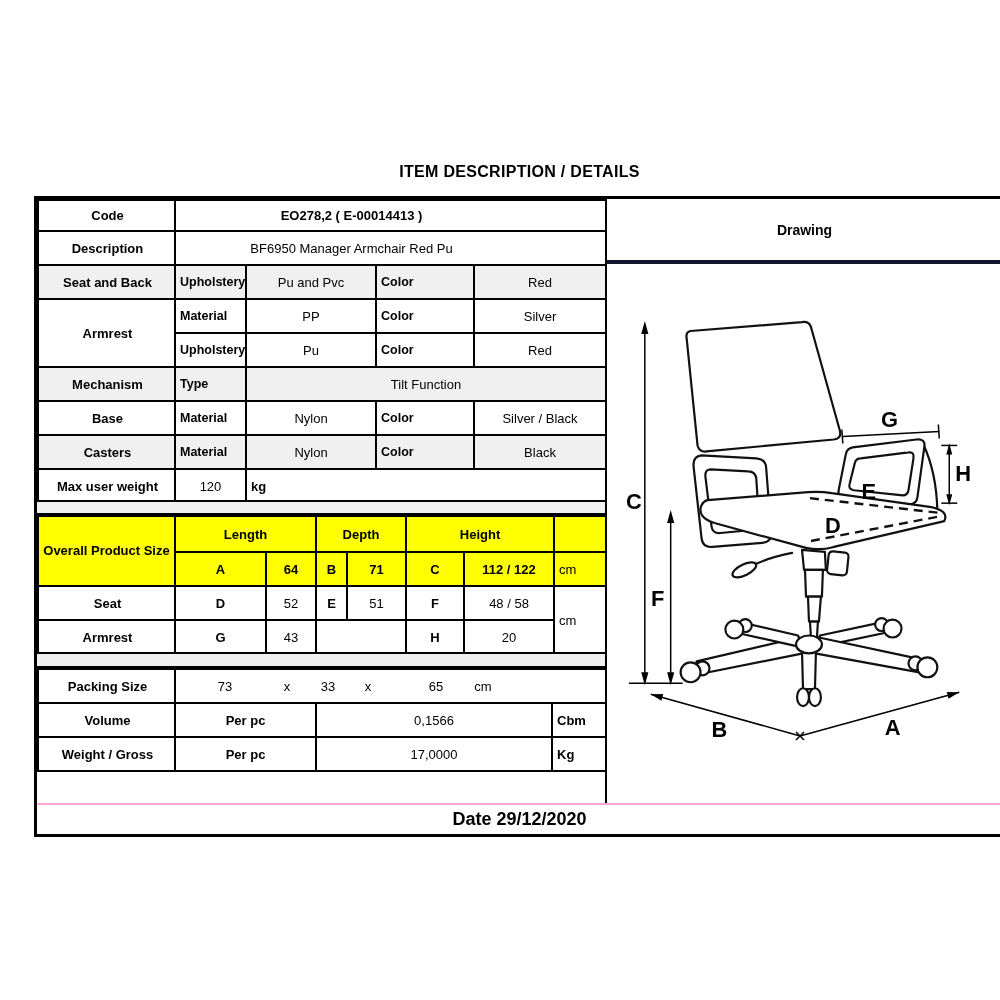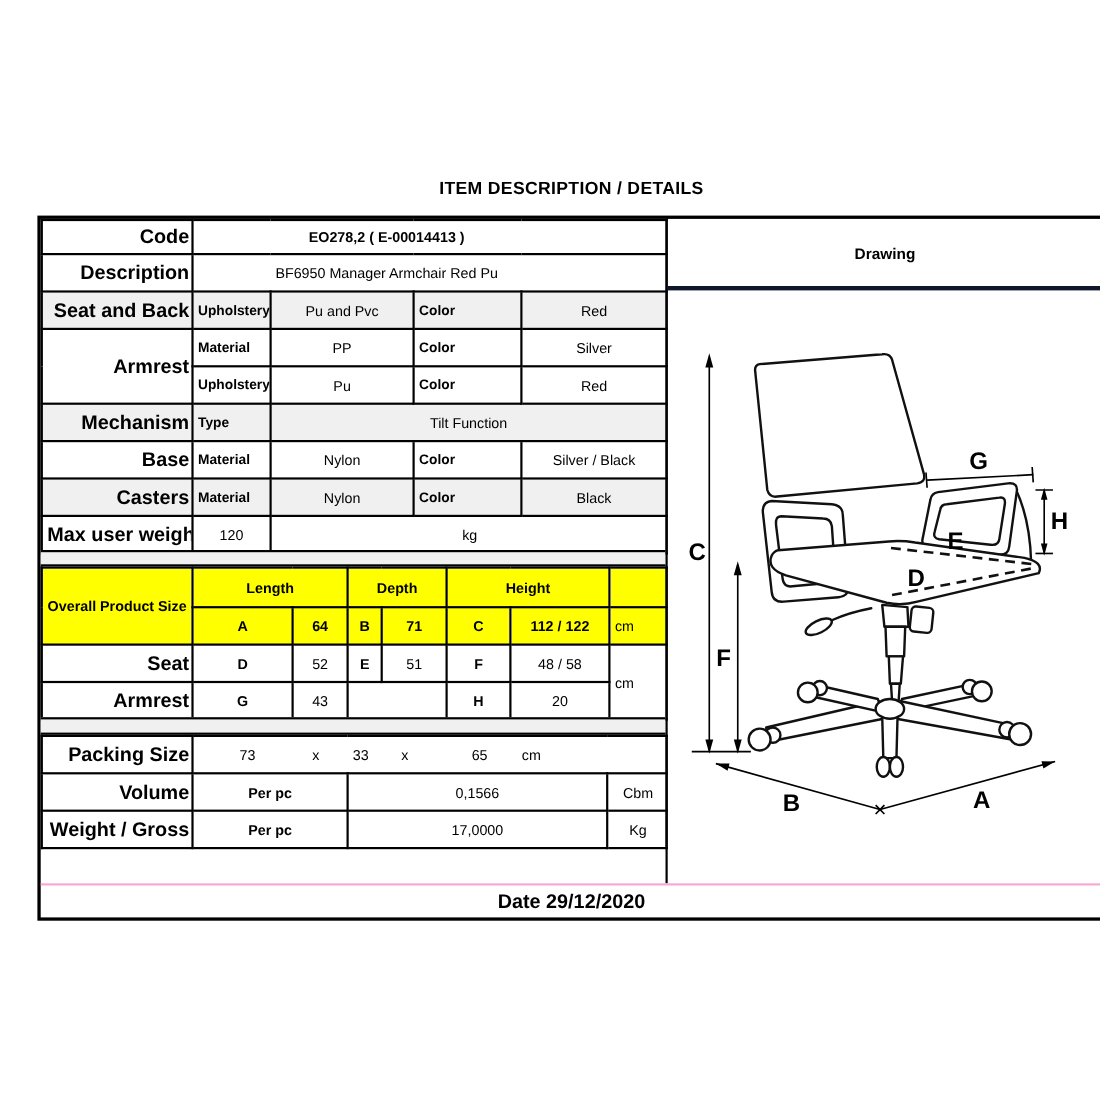--- a/index.html
+++ b/index.html
@@ -7,24 +7,24 @@
   .page { position:relative; width:1000px; height:1000px; background:#ffffff;
           font-family:"Liberation Sans", sans-serif; color:#000;margin-left:20px; }
   .page-title { position:absolute; top:163px; left:14px; width:971px;
                 text-align:center; font-size:16px; font-weight:bold; letter-spacing:.3px; }
   .sheet { position:absolute; left:14px; top:196px; width:971px; height:641px;
            border:3px solid #000; }
   .left-col { position:absolute; left:0; top:0; width:568px; height:604px; }
   table { border-collapse:collapse; table-layout:fixed; width:568px; position:absolute; left:0; }
   td { border:2px solid #000; font-size:13px; vertical-align:middle; text-align:center;
        overflow:hidden; white-space:nowrap; padding:0 2px; }
-  td.lbl { text-align:right; font-weight:bold; padding-left:4px; font-size:18px; }
+  td.lbl { text-align:center; font-weight:bold; padding-left:4px; font-size:13px; }
   td.attr { text-align:left; font-weight:bold; padding-left:4px; font-size:12.5px; }
   td.b { font-weight:bold; }
-  td.unit { text-align:center; font-weight:normal; padding-left:4px; }
+  td.unit { text-align:left; font-weight:bold; padding-left:4px; }
   td.unit-reg { text-align:left; font-weight:normal; padding-left:4px; }
   tr.gray td { background:#f0f0f0; }
   .t-a { top:0; }   .t-b { top:316px; }   .t-c { top:469px; }
   .t-a tr { height:34px; } .t-a tr:first-child { height:31px; }
   .t-b tr { height:34px; } .t-b tr:first-child { height:36px; }
   .t-c tr { height:34px; }
   .gap { position:absolute; left:0; width:568px; background:#f0f0f0;
          border-top:2px solid #000; border-bottom:2px solid #000; }
   .gap1 { top:301px; height:15px; }
   .gap2 { top:453px; height:16px; }

